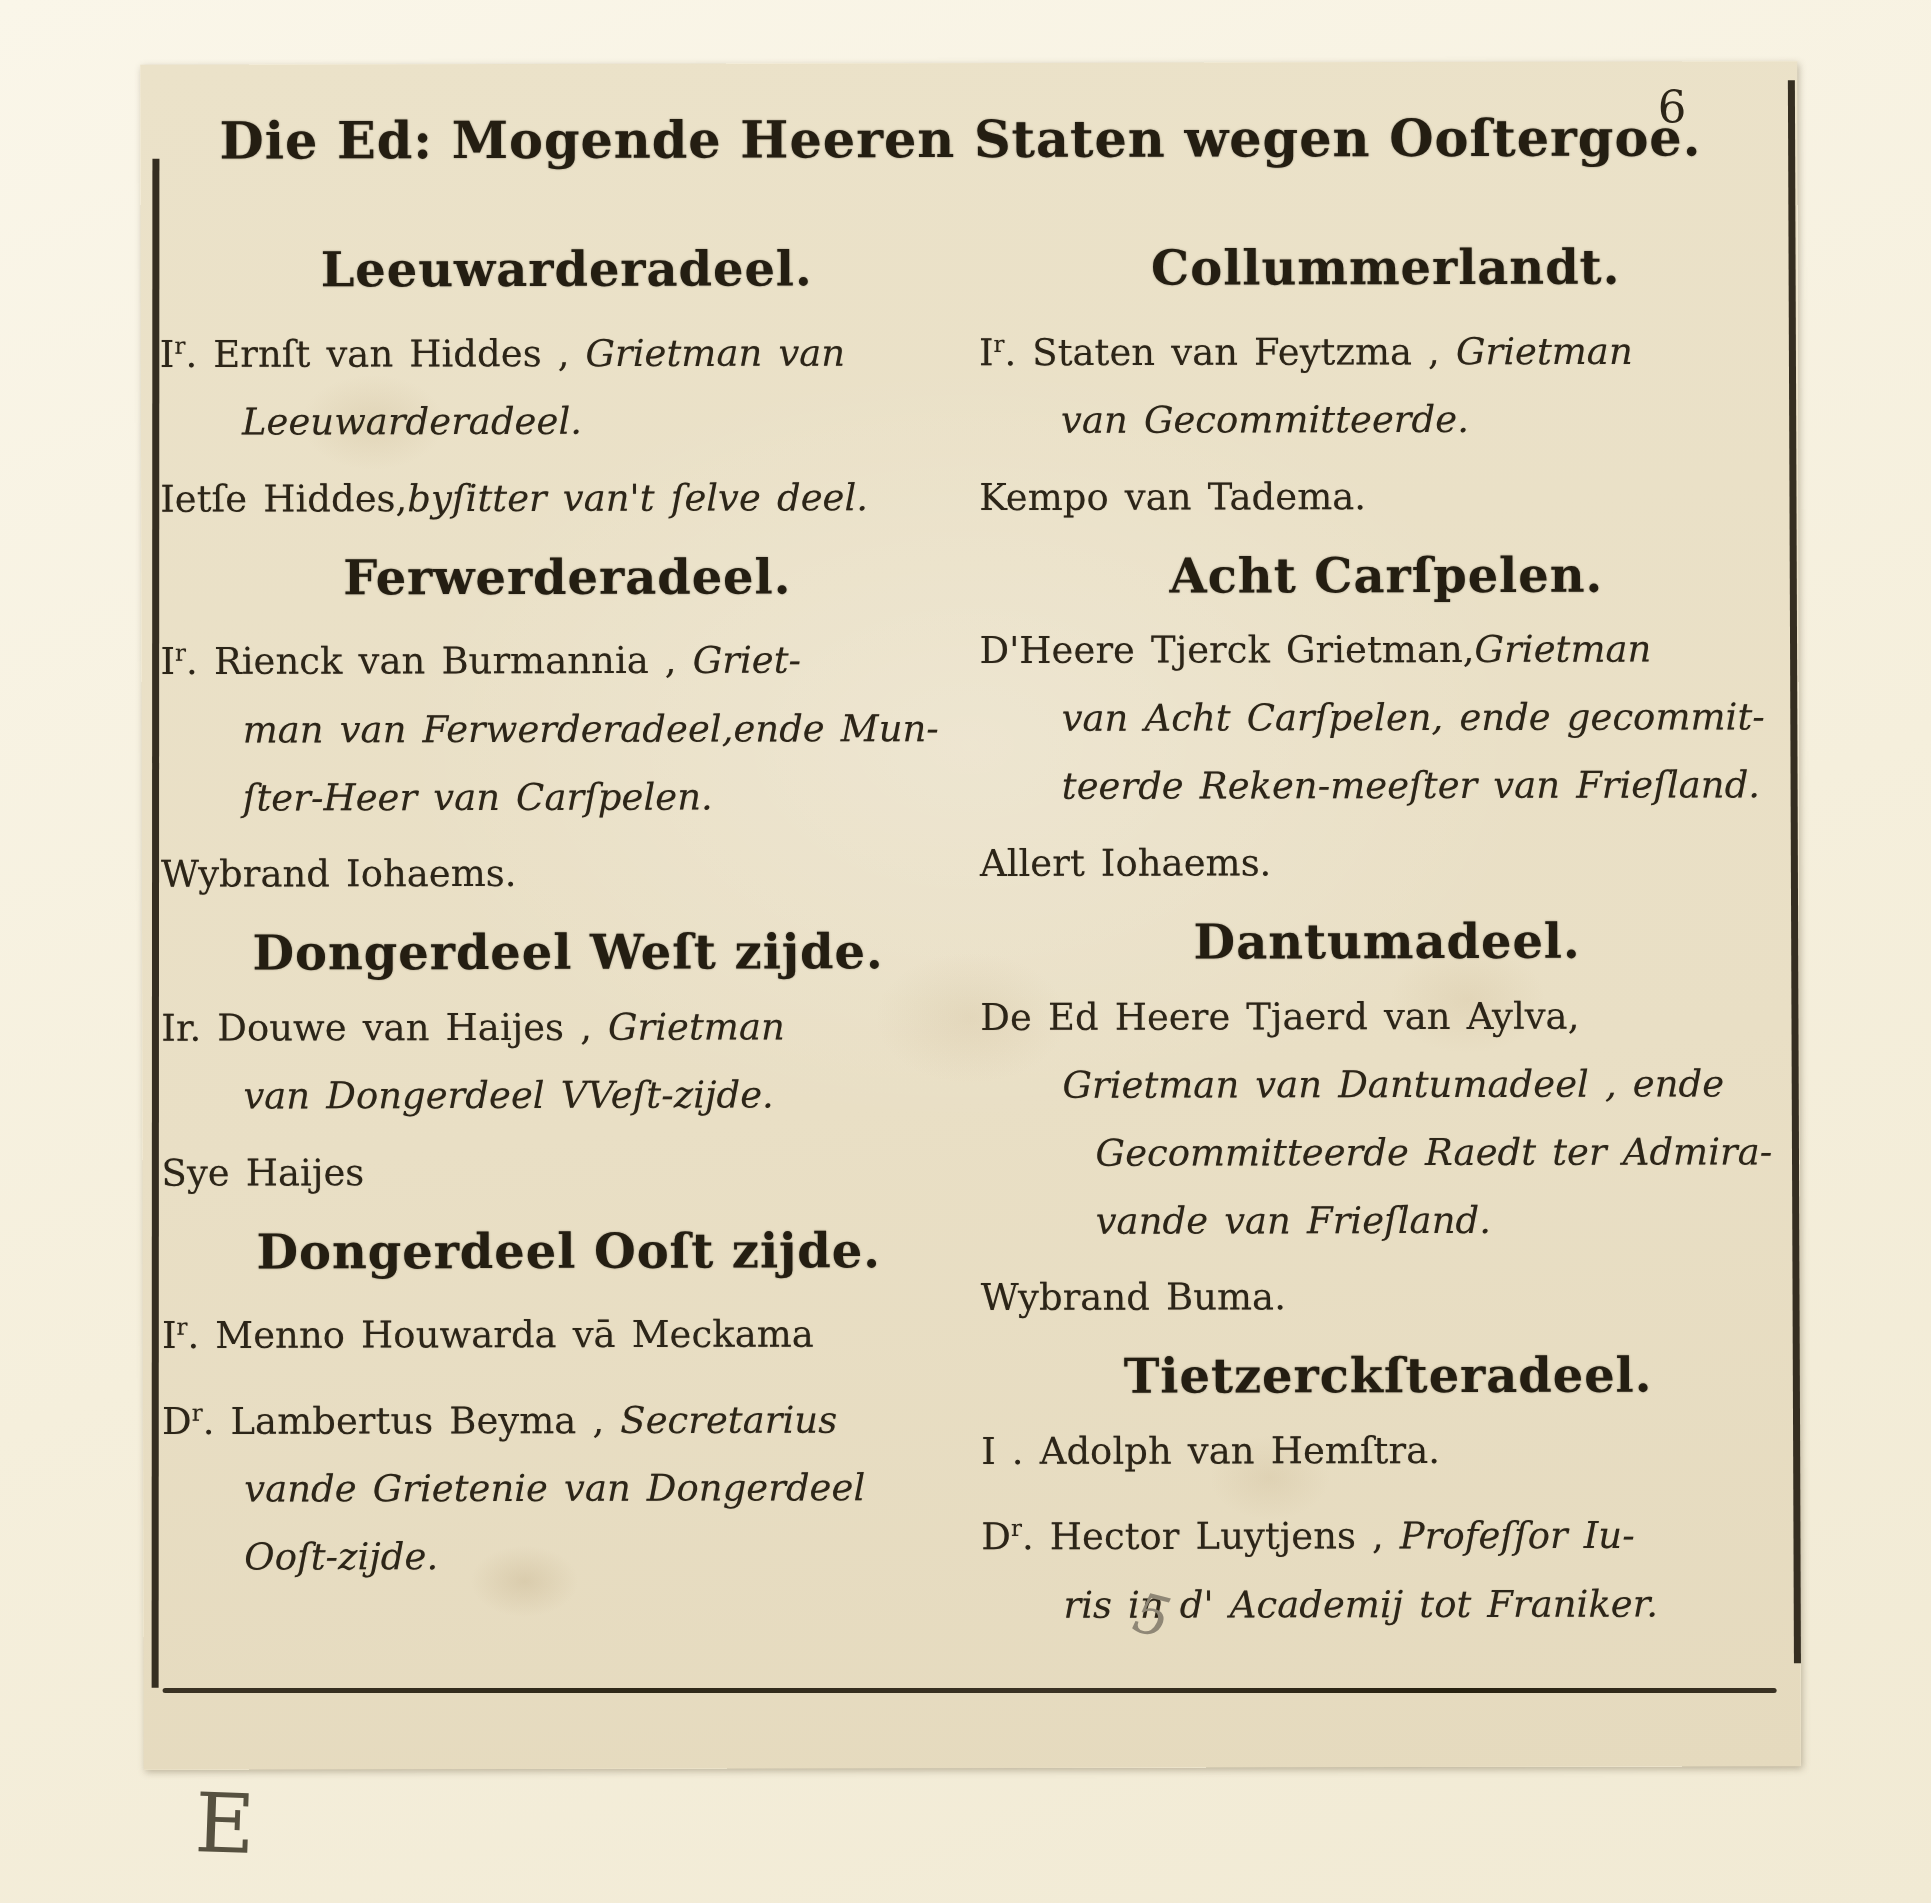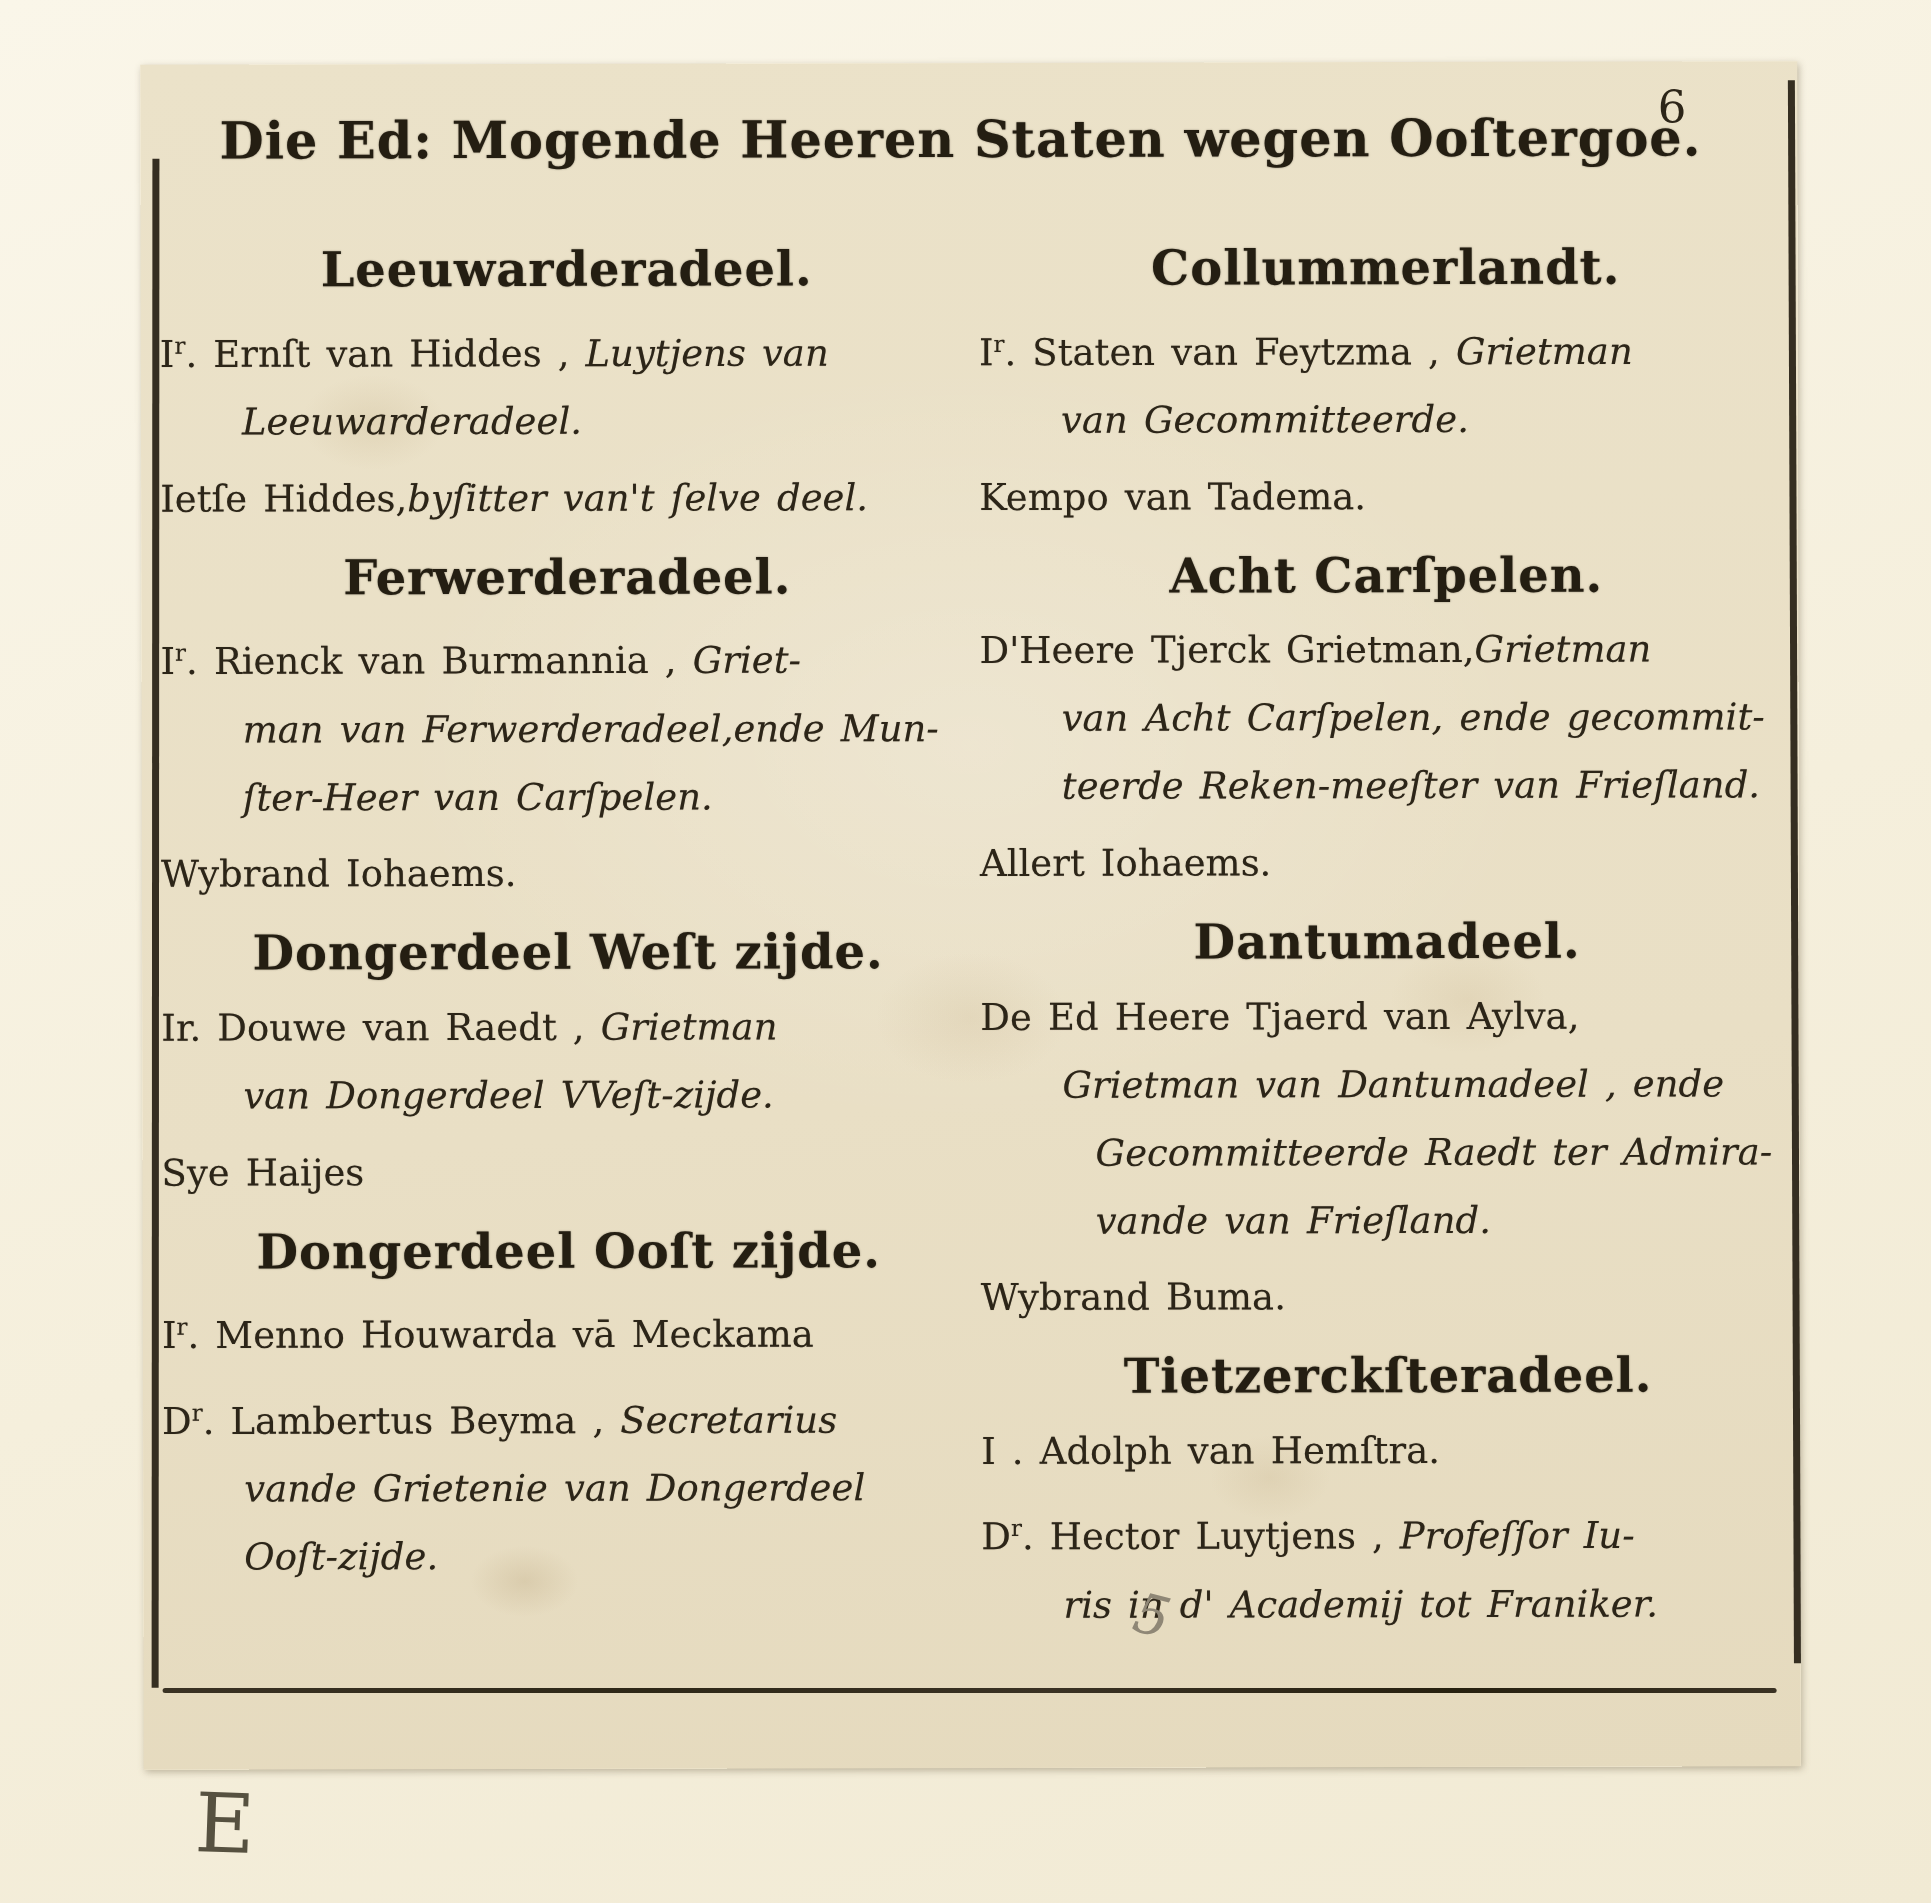--- a/index.html
+++ b/index.html
@@ -61,38 +61,38 @@
 
 <div class="clipping">
   <div class="frame-line frame-left"></div>
   <div class="frame-line frame-right"></div>
   <div class="doc-title">Die Ed: Mogende Heeren Staten wegen Ooſtergoe.</div>
   <div class="page-number">6</div>
   <div class="columns">
     <div class="col">
         <div class="heading">Leeuwarderadeel.</div>
         <div class="entry">
-          <div class="line"><span class="">I</span><span class=" sup">r</span><span class="">. Ernſt van Hiddes ,  </span><span class="it">Luytjens van</span></div>
+          <div class="line"><span class="">I</span><span class=" sup">r</span><span class="">. Ernſt van Hiddes ,  </span><span class="it">Grietman van</span></div>
           <div class="line indent1"><span class="it">Leeuwarderadeel.</span></div>
         </div>
         <div class="entry">
           <div class="line"><span class="">Ietſe Hiddes,</span><span class="it">byſitter van't ſelve deel.</span></div>
         </div>
         <div class="heading">Ferwerderadeel.</div>
         <div class="entry">
           <div class="line"><span class="">I</span><span class=" sup">r</span><span class="">. Rienck van Burmannia ,  </span><span class="it">Griet-</span></div>
           <div class="line indent1"><span class="it">man van Ferwerderadeel,ende Mun-</span></div>
           <div class="line indent1"><span class="it">ſter-Heer van Carſpelen.</span></div>
         </div>
         <div class="entry">
           <div class="line"><span class="">Wybrand Iohaems.</span></div>
         </div>
         <div class="heading">Dongerdeel Weſt zijde.</div>
         <div class="entry">
-          <div class="line"><span class="">Ir. Douwe  van  Raedt ,  </span><span class="it">Grietman</span></div>
+          <div class="line"><span class="">Ir. Douwe  van  Haijes ,  </span><span class="it">Grietman</span></div>
           <div class="line indent1"><span class="it">van Dongerdeel VVeſt-zijde.</span></div>
         </div>
         <div class="entry">
           <div class="line"><span class="">Sye Haijes</span></div>
         </div>
         <div class="heading">Dongerdeel Ooſt zijde.</div>
         <div class="entry">
           <div class="line"><span class="">I</span><span class=" sup">r</span><span class="">. Menno Houwarda vā Meckama</span></div>
         </div>
         <div class="entry">

